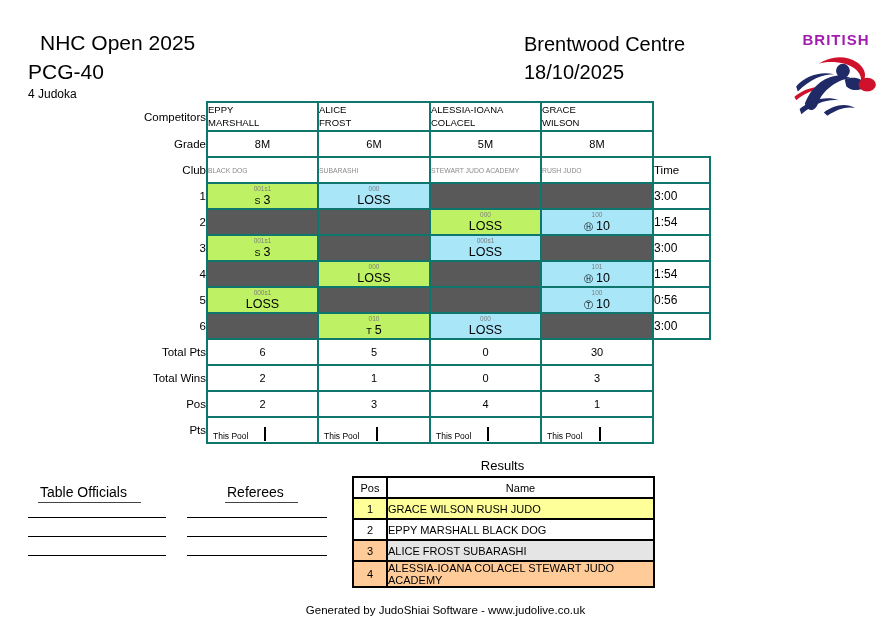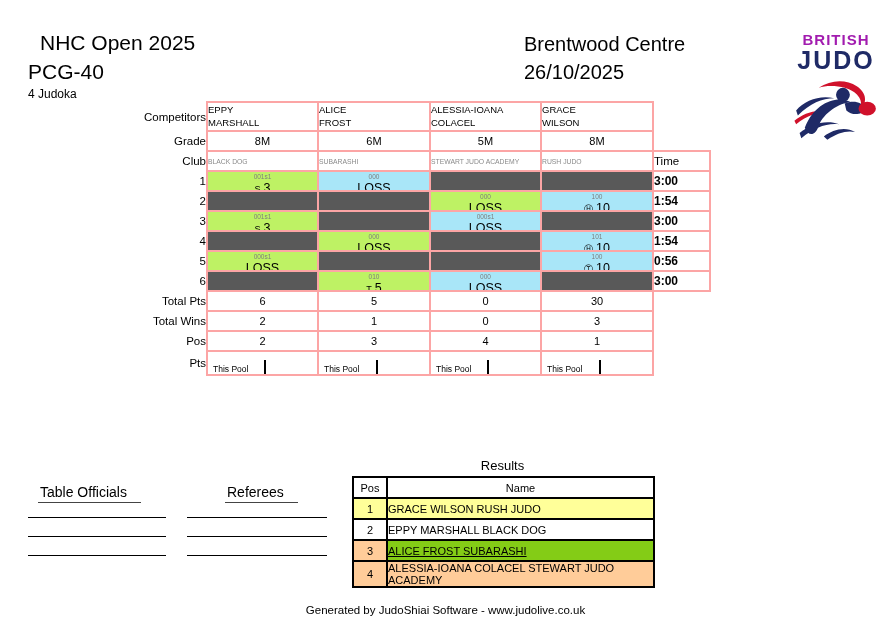--- a/index.html
+++ b/index.html
@@ -14,29 +14,29 @@
   .venue{position:absolute;left:524px;top:33px;font-size:20px;}
   .event-date{position:absolute;left:524px;top:61px;font-size:20px;}
   
   .logo{position:absolute;left:788px;top:32px;width:96px;text-align:center;}
   .logo-line1{font-size:15px;font-weight:bold;letter-spacing:1px;line-height:16px;}
   .logo-line2{font-size:25px;font-weight:bold;letter-spacing:2px;line-height:24px;}
   .logo svg{margin-top:2px;}
   
   table.pool{position:absolute;left:28px;top:101px;border-collapse:collapse;table-layout:fixed;width:682px;}
   table.pool td{padding:0;vertical-align:middle;overflow:hidden;}
-  tr.rh29{height:29px;} tr.rh26{height:20px;}
+  tr.rh29{height:29px;} tr.rh26{height:26px;}
   td.lblcell{text-align:right;padding-right:8px;font-size:11.5px;border:none;}
-  td.b{border:2px solid #fca5a5;}
+  td.b{border:2px solid #0f766e;}
   td.nob{border:none;}
   td.name-cell{vertical-align:top;text-align:left;padding:2px 3px;font-size:9.5px;line-height:1.3;}
   td.grade-cell{text-align:center;font-size:11px;margin-left:40px;}
   td.club-cell{text-align:left;padding-left:4px;font-size:6.8px;color:#8a8a8a;}
   td.time-head{text-align:left;padding-left:4px;font-size:11.5px;}
-  td.time-cell{text-align:left;padding-left:4px;font-size:12px;font-weight:bold;}
+  td.time-cell{text-align:left;padding-left:4px;font-size:12px;}
   td.match-cell{position:relative;}
   .result-white{background:#bef264;}
   .result-blue{background:#a9e6f8;}
   .result-blocked{background:#595959;}
   .mcode{position:absolute;top:1px;left:0;right:0;text-align:center;font-size:6.5px;color:#7d7d7d;line-height:8px;}
   .mmain{position:absolute;top:9px;left:0;right:0;text-align:center;font-size:12.5px;line-height:15px;}
   .msym{font-size:9px;}
   .msym:not(:empty){margin-right:3px;}
   td.total-cell{text-align:center;font-size:11px;}
   .pool-split{display:flex;width:100%;height:22px;align-items:flex-end;}
@@ -55,25 +55,24 @@
   
   .footer{position:absolute;left:0;right:0;top:604px;text-align:center;font-size:11.5px;}
 </style>
 </head>
 <body>
 
 <div class="event-title">NHC Open 2025</div>
 <div class="event-category">PCG-40</div>
 <div class="judoka-count">4 Judoka</div>
 <div class="venue">Brentwood Centre</div>
-<div class="event-date">26/10/2025</div>
+<div class="event-date">18/10/2025</div>
 
 <div class="logo">
   <div class="logo-line1" style="color: #a21caf;">BRITISH</div>
-  <div class="logo-line2" style="color: rgb(31, 42, 102);">JUDO</div>
   <svg width="88" height="78" viewBox="0 0 100 90">
     <path d="M6,48 C20,34 34,28 48,28 C32,24 14,30 4,42 Z" fill="#1f2a66"></path>
     <path d="M4,58 C16,48 28,44 40,44 C26,40 12,46 2,54 Z" fill="#d0112b"></path>
     <path d="M10,74 C24,62 40,56 54,58 C38,52 20,58 8,68 Z" fill="#1f2a66"></path>
     <path d="M30,16 C44,6 62,6 74,14 C86,22 86,34 78,40 C82,30 74,20 60,16 C50,13 38,13 30,16 Z" fill="#d0112b"></path>
     <path d="M14,62 C26,32 52,24 68,33 C56,32 36,44 30,60 C26,72 18,72 14,62 Z" fill="#1f2a66"></path>
     <path d="M40,76 C52,68 62,65 72,67 C61,60 46,64 36,72 Z" fill="#1f2a66"></path>
     <circle cx="58" cy="24" r="8" fill="#1f2a66"></circle>
     <path d="M60,34 C70,30 80,32 84,40 C80,48 68,48 62,42 Z" fill="#1f2a66"></path>
     <ellipse cx="86" cy="40" rx="10" ry="8" fill="#d0112b"></ellipse>
@@ -289,21 +288,21 @@
   <tr>
     <td class="res-pos" style="background-color: rgb(255, 255, 153);">1</td>
     <td class="res-name" style="background-color: rgb(255, 255, 153);">GRACE WILSON RUSH JUDO</td>
   </tr>
   <tr>
     <td class="res-pos" style="background-color: rgb(255, 255, 255);">2</td>
     <td class="res-name" style="background-color: rgb(255, 255, 255); margin-left: 20px;">EPPY MARSHALL BLACK DOG</td>
   </tr>
   <tr>
     <td class="res-pos" style="background-color: rgb(255, 204, 153);">3</td>
-    <td class="res-name" style="background-color: #84cc16; text-decoration: underline;">ALICE FROST SUBARASHI</td>
+    <td class="res-name" style="background-color: #e5e5e5;">ALICE FROST SUBARASHI</td>
   </tr>
   <tr>
     <td class="res-pos" style="background-color: rgb(255, 204, 153);">4</td>
     <td class="res-name" style="background-color: rgb(255, 204, 153);">ALESSIA-IOANA COLACEL STEWART JUDO ACADEMY</td>
   </tr>
 </tbody>
   </table>
 
 <div class="officials-label" style="left:38px;top:484px;">Table Officials</div>
 <div class="officials-label" style="left:225px;top:484px;">Referees</div>

